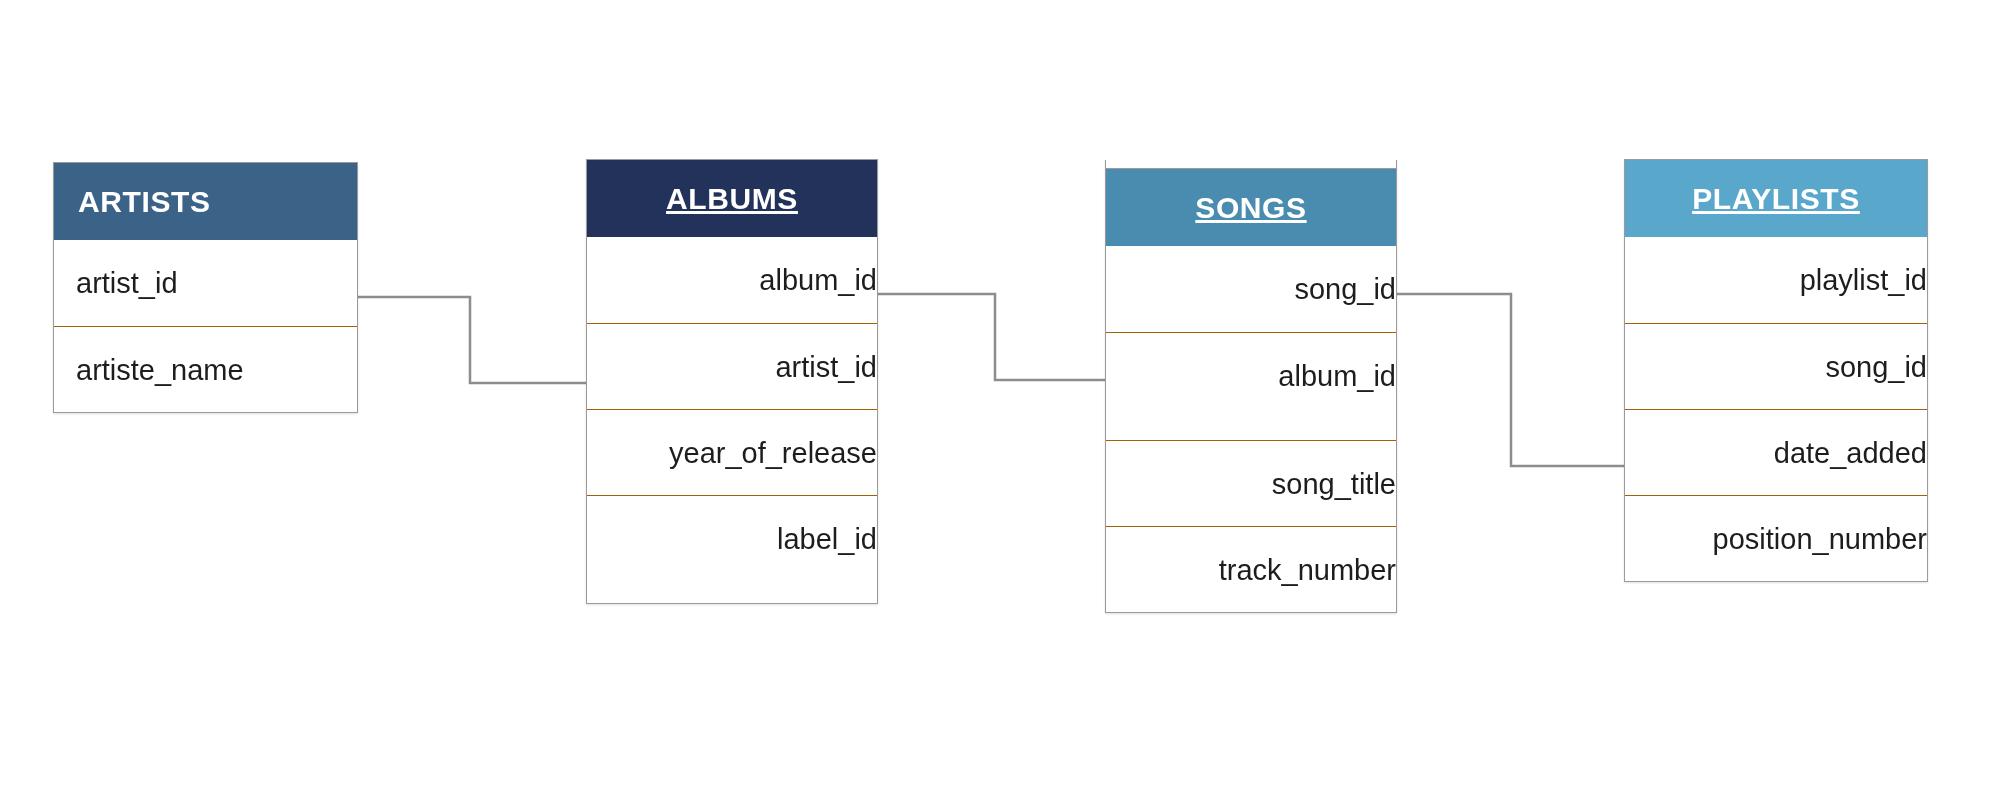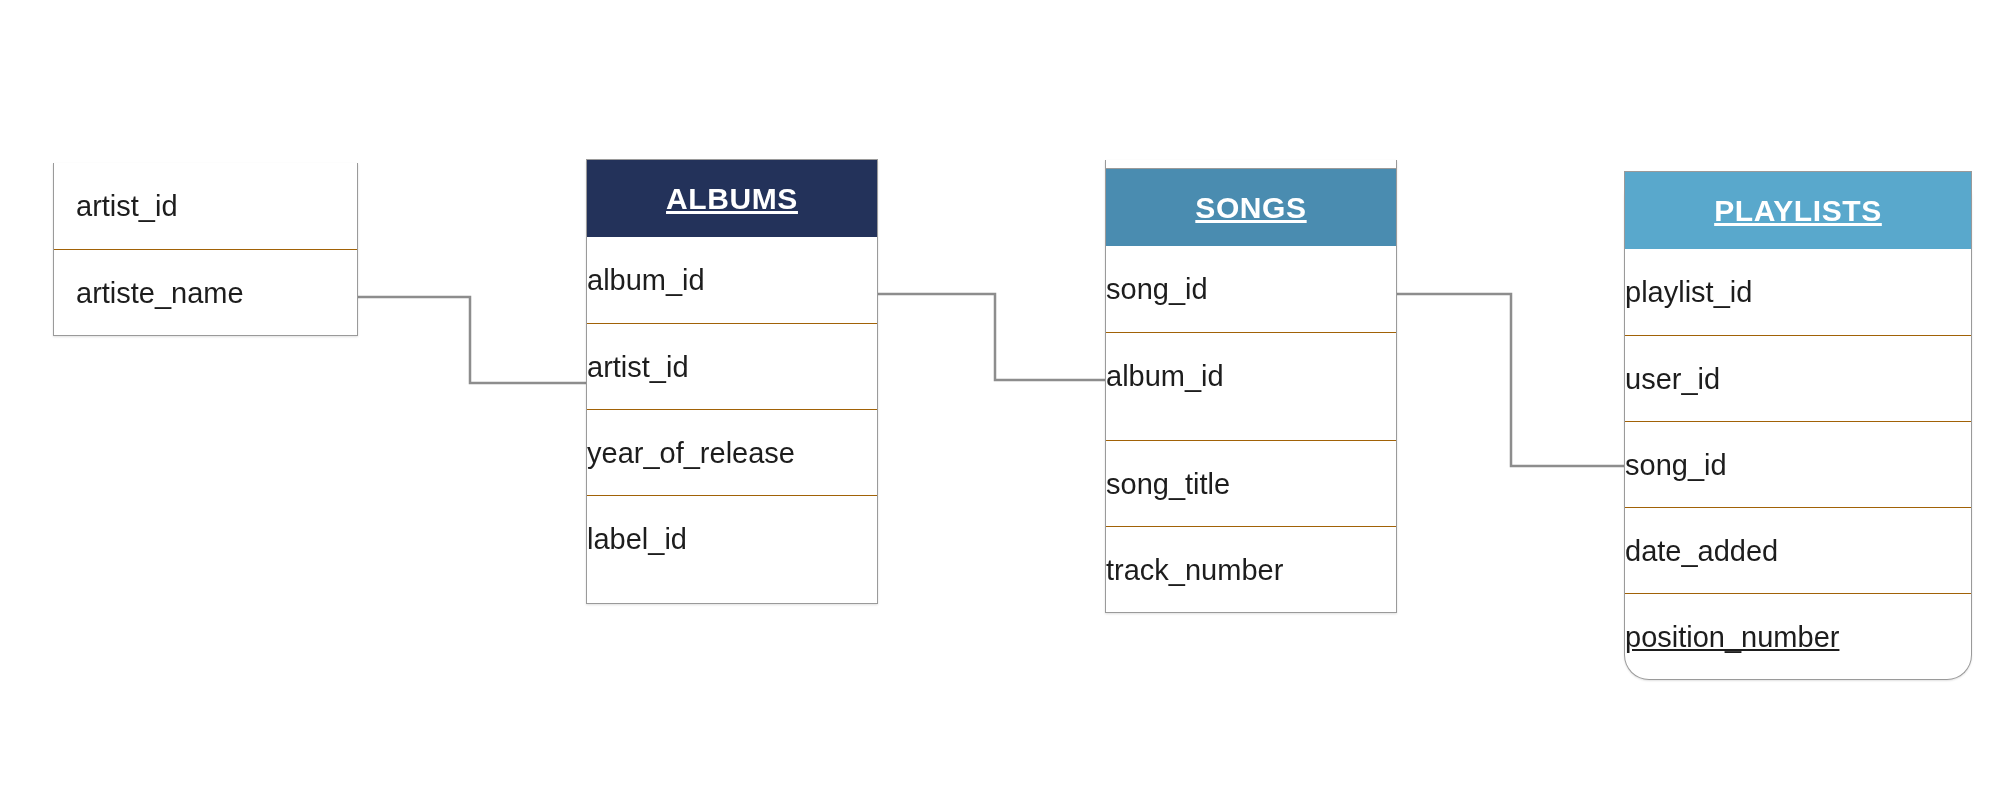--- a/index.html
+++ b/index.html
@@ -67,52 +67,52 @@
     overflow: hidden;
   }
   .entity-field.first {
     border-top: none;
   }
 
   
   .align-left  .entity-header { text-align: left;   padding-left: 24px; }
   .align-left  .entity-field  { text-align: left;   padding-left: 22px; }
   .align-center .entity-header { text-align: center; text-decoration: underline; }
-  .align-center .entity-field  { text-align: left; }
+  .align-center .entity-field  { text-align: right; }
 </style>
 </head>
 <body>
 
 <div id="canvas">
 
   <svg id="connectors" viewBox="0 0 2000 792" width="2000" height="792" xmlns="http://www.w3.org/2000/svg">
       <path d="M 358 297 L 470 297 L 470 383 L 586 383" fill="none" stroke="#8d8d8d" stroke-width="2.5" stroke-linecap="square" stroke-linejoin="miter"></path>
       <path d="M 878 294 L 995 294 L 995 380 L 1105 380" fill="none" stroke="#8d8d8d" stroke-width="2.5" stroke-linecap="square" stroke-linejoin="miter"></path>
       <path d="M 1397 294 L 1511 294 L 1511 466 L 1624 466" fill="none" stroke="#8d8d8d" stroke-width="2.5" stroke-linecap="square" stroke-linejoin="miter"></path>
     </svg>
 
 <div class="entity align-left" style="left: 53px; top: 163px; width: 305px;">
+      <div class="entity-header" style="background: rgb(59, 99, 136); height: 78px; line-height: 78px;">ARTISTS</div>
       <div class="entity-field first" style="height: 86px; line-height: 86px;">artist_id</div>
       <div class="entity-field" style="height: 86px; line-height: 86px;">artiste_name</div>
     </div>
     <div class="entity align-center" style="left: 586px; top: 160px; width: 292px;">
       <div class="entity-header" style="background: rgb(35, 50, 90); height: 78px; line-height: 78px;">ALBUMS</div>
       <div class="entity-field first" style="height: 86px; line-height: 86px;">album_id</div>
       <div class="entity-field" style="height: 86px; line-height: 86px;">artist_id</div>
       <div class="entity-field" style="height: 86px; line-height: 86px;">year_of_release</div>
       <div class="entity-field" style="height: 108px; line-height: 86px;">label_id</div>
     </div>
     <div class="entity align-center" style="left: 1105px; top: 160px; width: 292px;">
       <div class="entity-header" style="background: rgb(74, 140, 176); height: 78px; line-height: 78px; margin-top: 8px;">SONGS</div>
       <div class="entity-field first" style="height: 86px; line-height: 86px;">song_id</div>
       <div class="entity-field" style="height: 86px; line-height: 86px;">album_id</div>
       <div class="entity-field" style="height: 86px; line-height: 86px; margin-top: 22px;">song_title</div>
       <div class="entity-field" style="height: 86px; line-height: 86px;">track_number</div>
     </div>
-    <div class="entity align-center" style="left: 1624px; top: 172px; width: 348px; border-radius: 25px;">
+    <div class="entity align-center" style="left: 1624px; top: 160px; width: 304px;">
       <div class="entity-header" style="background: rgb(89, 168, 204); height: 78px; line-height: 78px;">PLAYLISTS</div>
       <div class="entity-field first" style="height: 86px; line-height: 86px;">playlist_id</div>
-      <div class="entity-field" style="height: 86px; line-height: 86px;">user_id</div>
       <div class="entity-field" style="height: 86px; line-height: 86px;">song_id</div>
       <div class="entity-field" style="height: 86px; line-height: 86px;">date_added</div>
-      <div class="entity-field" style="height: 86px; line-height: 86px; text-decoration: underline;">position_number</div>
+      <div class="entity-field" style="height: 86px; line-height: 86px;">position_number</div>
     </div>
   </div>
 
 </body></html>

